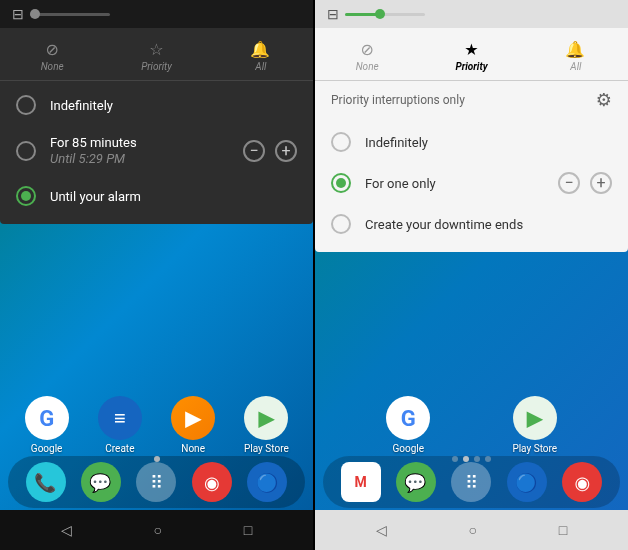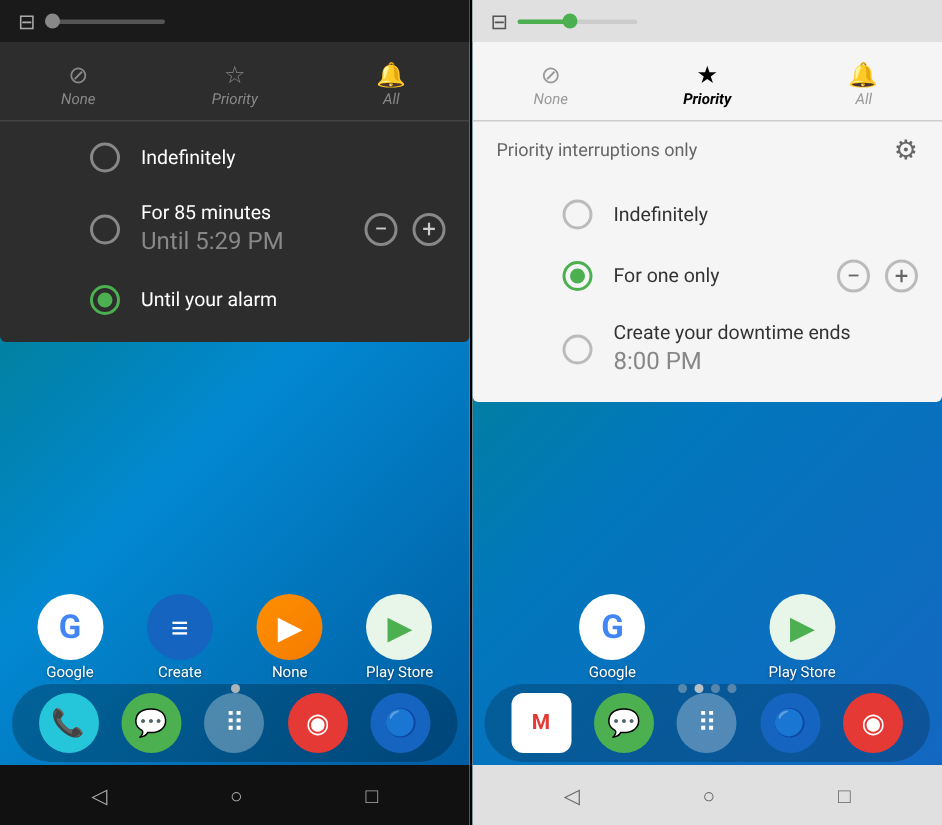--- a/index.html
+++ b/index.html
@@ -101,21 +101,20 @@
     
     .alert-message {
       padding: 12px 16px;
       font-size: 12px;
       color: #f44336;
     }
 
     
     .options-list {
       padding: 4px 0 8px;
-      margin-left: 44px;
     }
 
     .option-row {
       display: flex;
       align-items: center;
       padding: 10px 16px;
     }
 
     .radio-btn {
       width: 20px;
@@ -145,23 +144,24 @@
     .option-text {
       flex: 1;
     }
 
     .option-label {
       font-size: 13px;
       color: #fff;
     }
 
     .option-sub {
-      font-size: 16px;
+      font-size: 13px;
       color: #888;
       margin-top: 1px;
+      font-style: italic;
     }
 
     .stepper-controls {
       display: flex;
       align-items: center;
       gap: 10px;
     }
 
     .stepper-btn {
       width: 22px;
@@ -522,21 +522,20 @@
         <div class="stepper-controls">
           <div class="stepper-btn" style="border-color:#bbb;color:#666;">−</div>
           <div class="stepper-btn" style="border-color:#bbb;color:#666;">+</div>
         </div>
       </div>
 
       <div class="option-row">
         <div class="radio-btn" style="border-color:#bbb;"></div>
         <div class="option-text">
           <div class="option-label" style="color:#333;">Create your downtime ends</div>
-          <div class="option-sub">8:00 PM</div>
         </div>
       </div>
     </div>
   </div>
 
   <div class="app-area" style="bottom:88px;">
     <div class="app-row" style="justify-content:space-around; padding:0 20px;">
       <div class="app-icon">
         <div class="app-circle google-icon" style="background:#fff; color:#4285F4; border-radius:50%; font-size:22px; font-weight:bold;">G</div>
         <span class="app-name">Google</span>

